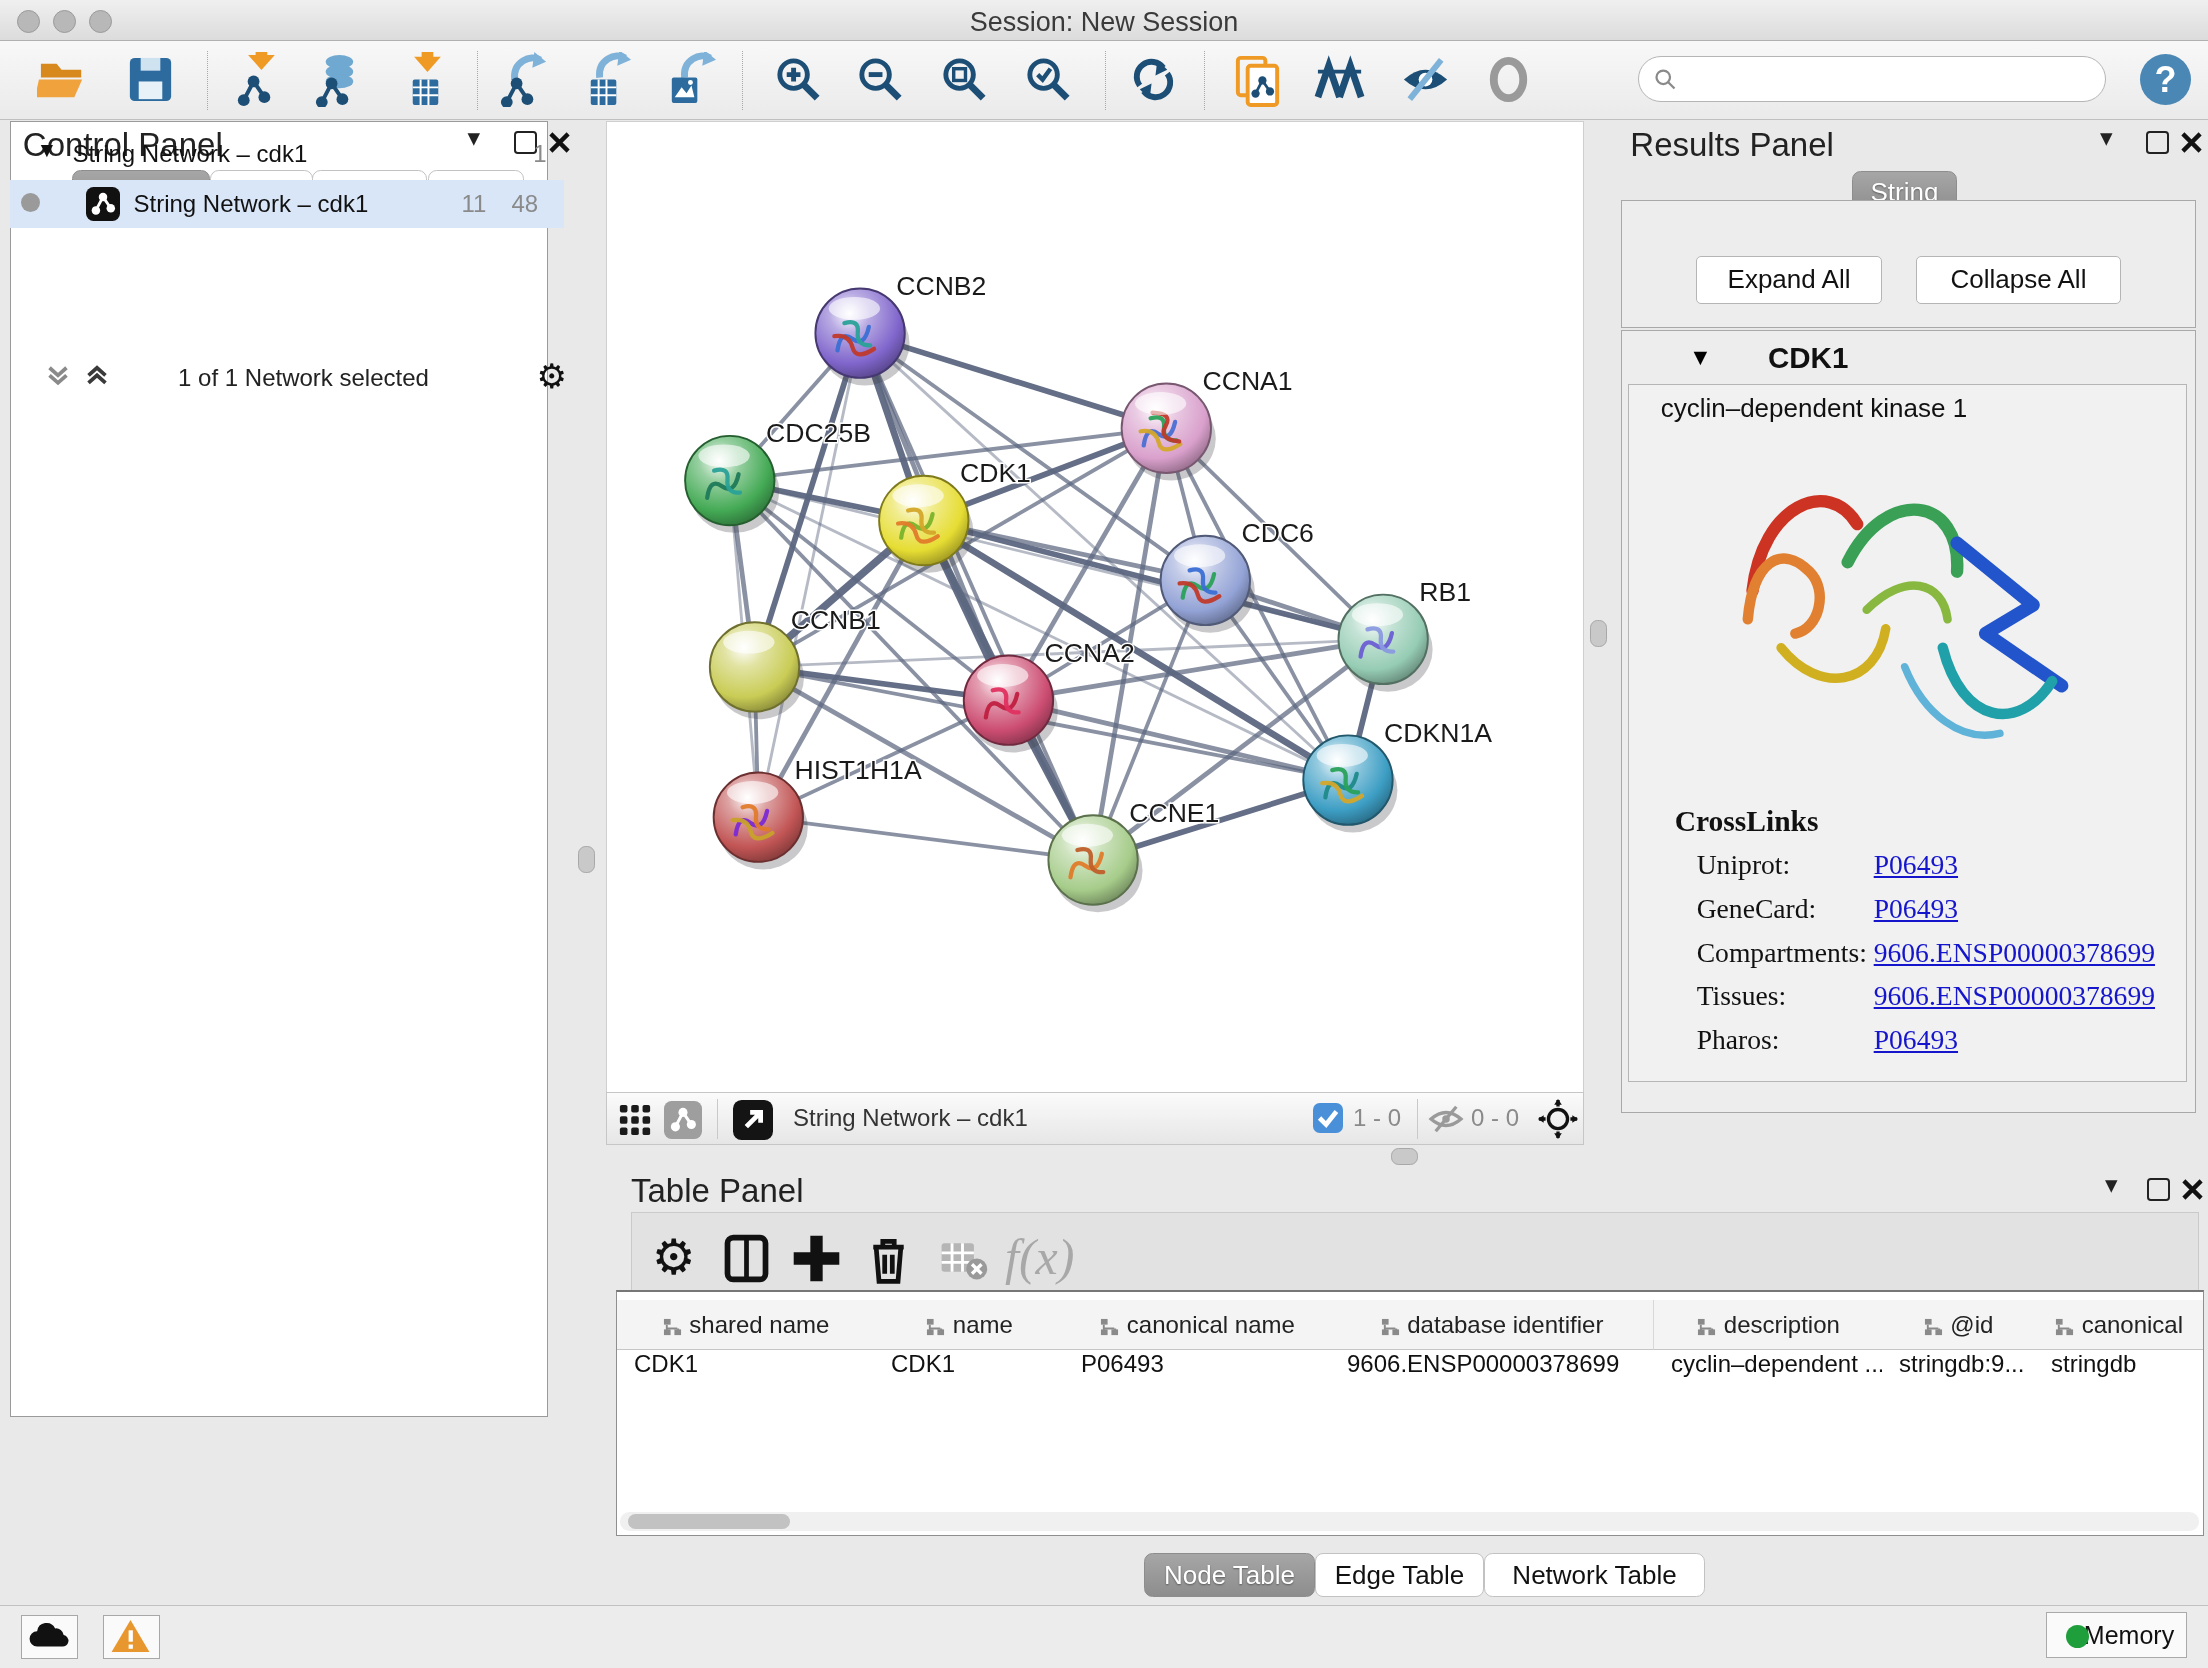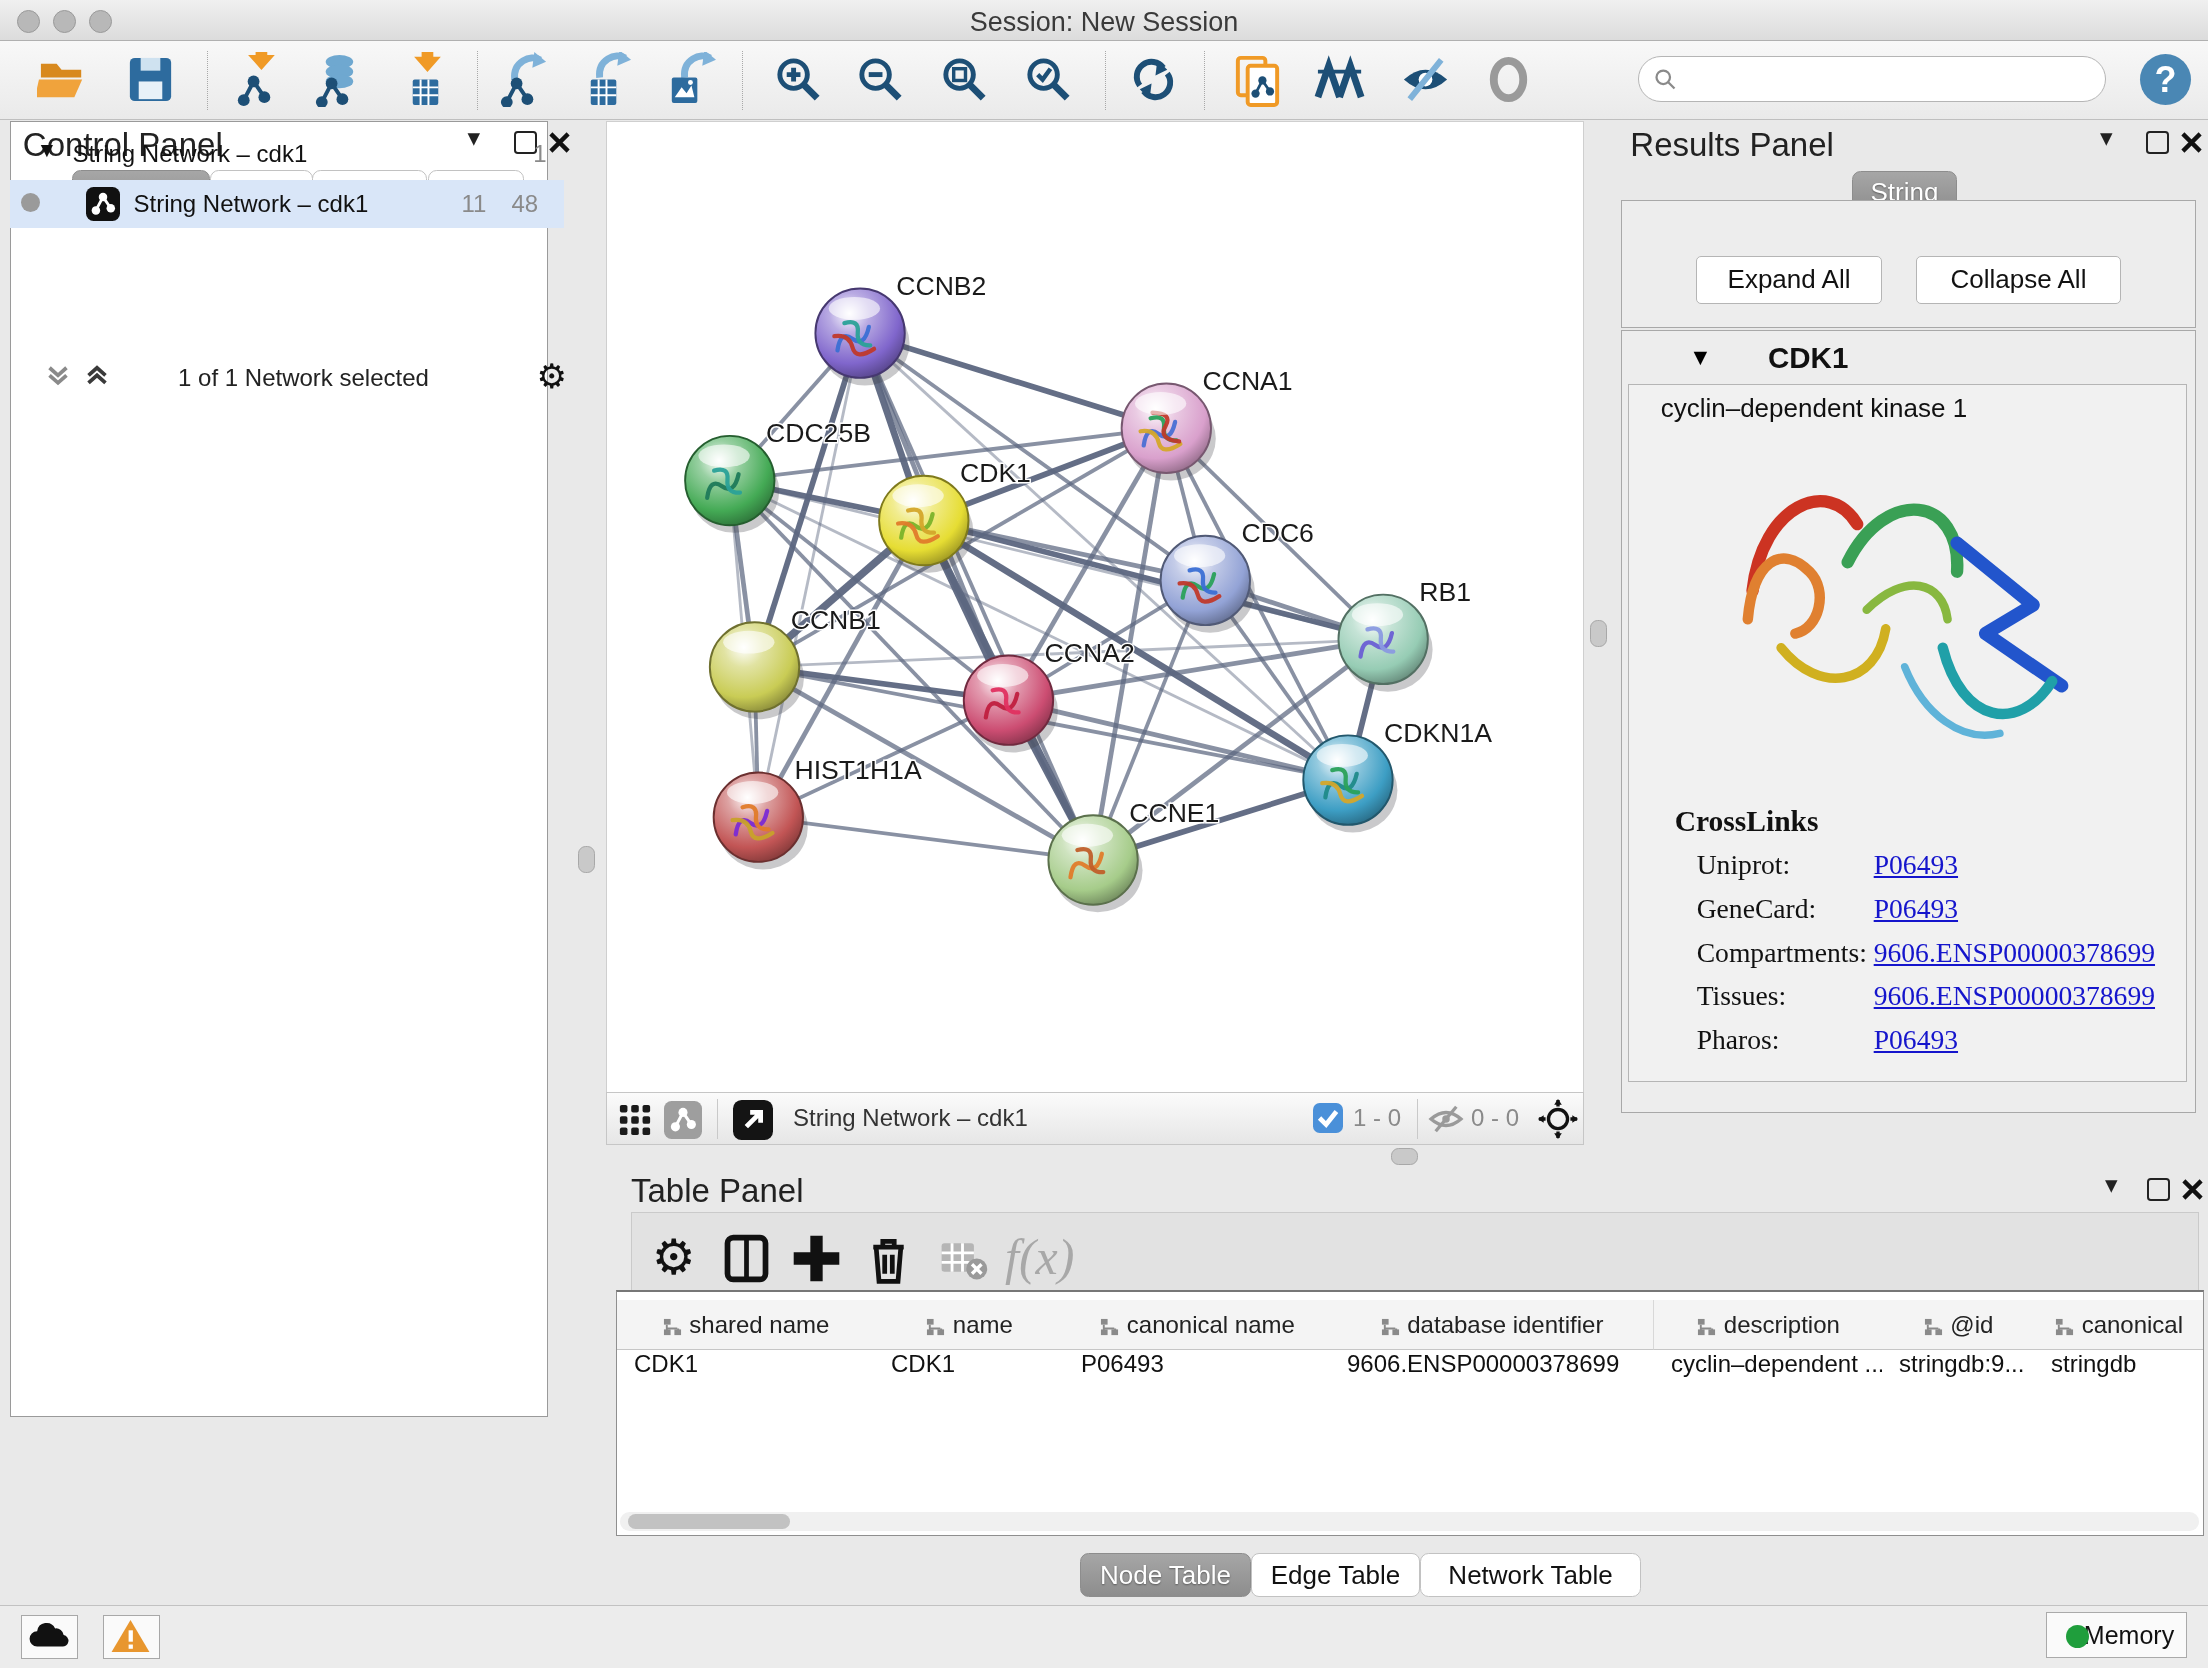--- a/index.html
+++ b/index.html
@@ -660,21 +660,21 @@
     <div class="td" style="left:257px;width:190px">CDK1</div>
     <div class="td" style="left:447px;width:266px">P06493</div>
     <div class="td" style="left:713px;width:323px">9606.ENSP00000378699</div>
     <div class="td" style="left:1037px;width:228px">cyclin–dependent ...</div>
     <div class="td" style="left:1265px;width:152px">stringdb:9...</div>
     <div class="td" style="left:1417px;width:169px">stringdb</div>
   </div>
   <div id="tp-scroll" class="abs">
       <div id="tp-thumb"></div>
     </div>
-  <div id="tp-tabs" class="abs" style="left:1080px;top:1553px;width:571px;height:60px">
+  <div id="tp-tabs" class="abs" style="left:1144px;top:1553px;width:571px;height:60px">
     <div class="tab active" style="left:0;width:171px;border-radius:8.6px">Node Table</div>
     <div class="tab" style="left:171px;width:169px;border-radius:8px">Edge Table</div>
     <div class="tab" style="left:340px;width:221px;border-radius:8.6px">Network Table</div>
   </div>
 
   <div id="statusbar" class="abs">
     <div class="sb-btn" style="left:21px;width:55px">
       <svg width="53" height="40" viewBox="0 0 56 42">
           <path d="M16,32 a8,8 0 0 1 0,-16 a10,10 0 0 1 19,-3 a8,8 0 0 1 9,7 a6,6 0 0 1 -2,12 z" fill="#111"></path>
         </svg>

